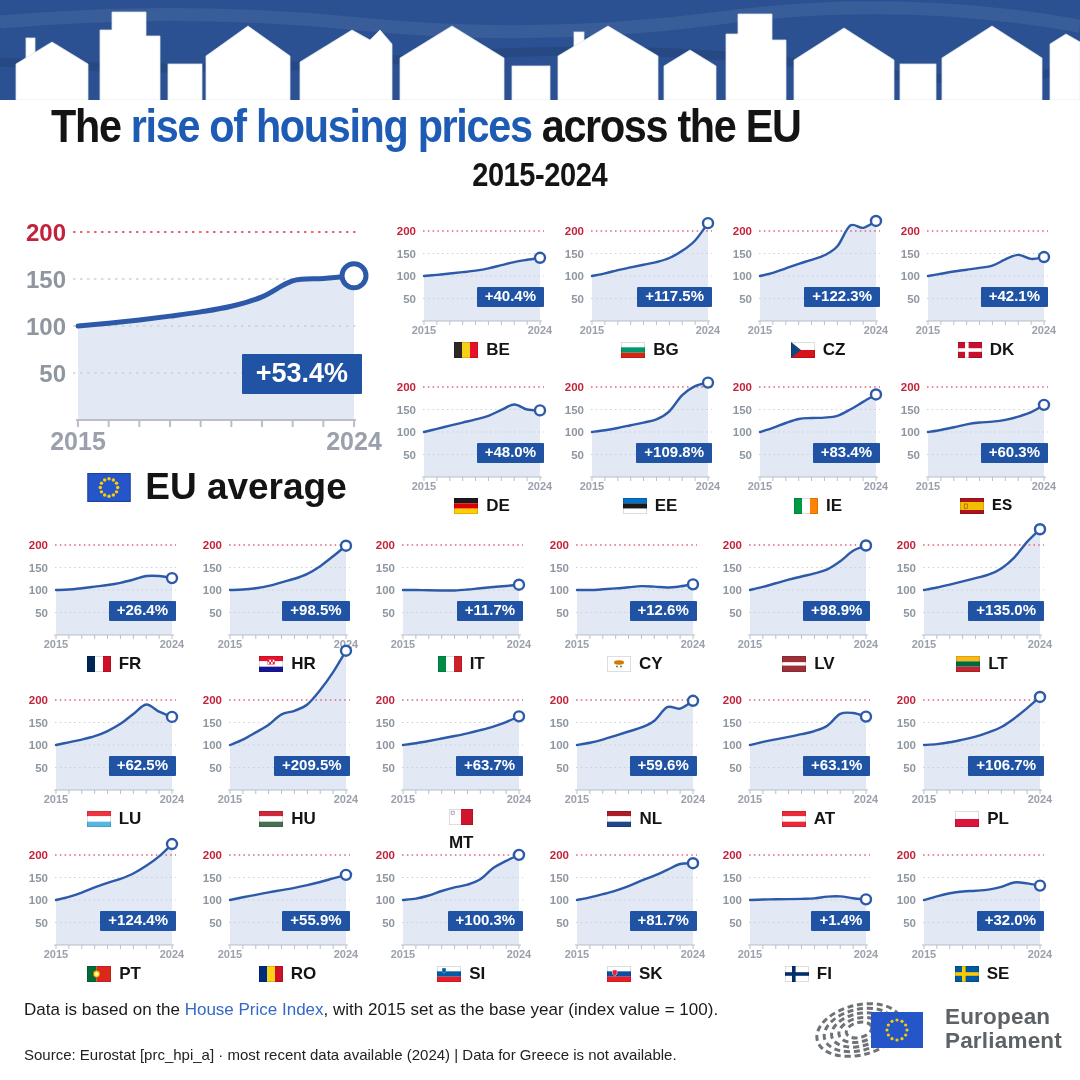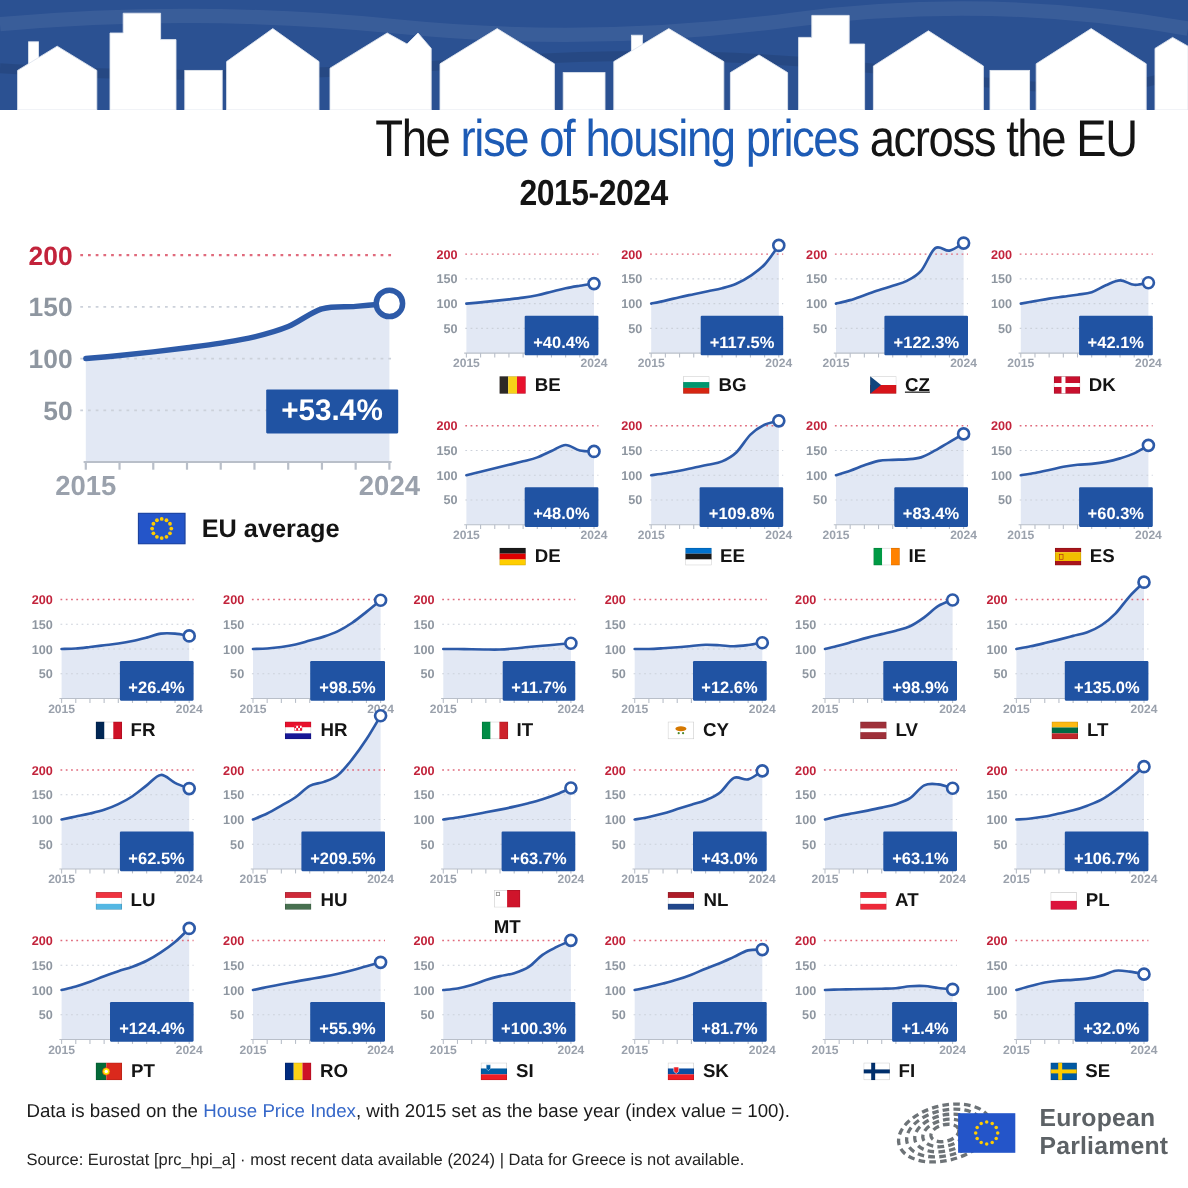--- a/index.html
+++ b/index.html
@@ -1,35 +1,35 @@
 <!DOCTYPE html>
 <html style="--banner_blue: #2b5192; --title_blue: #1d5bb5; --line_blue: #2d5aa8; --badge_blue: #2053a3; --area_fill: #e2e8f4; --red: #c2233b; --red_dotted: #e06a7c; --gray_label: #8e96a0; --gray_axis: #9aa1ac; --link_blue: #3668c9; --logo_gray: #5d6266; --flag_blue: #2455c9; --star_yellow: #ffcc00;"><head>
 <meta charset="utf-8">
 <style>
   html,body{margin:0;padding:0;background:#ffffff;}
   #canvas{position:relative;width:1080px;height:1080px;background:#fff;overflow:hidden;
           font-family:"Liberation Sans",sans-serif;}
   
   .banner{position:absolute;top:0;left:0;width:1080px;height:100px;}
   
-  .title{position:absolute;top:98px;left:0;width:100%;text-align:right;
-         font-weight:400;font-size:47px;color:#141414;letter-spacing:-1.5px;white-space:nowrap;}
+  .title{position:absolute;top:98px;left:0;width:100%;text-align:left;
+         font-weight:700;font-size:47px;color:#141414;letter-spacing:-1.5px;white-space:nowrap;}
   .tw{display:inline-block;transform:scaleX(.88);}
   .hl{color:var(--title_blue);}
   .subtitle{position:absolute;top:156px;left:0;width:100%;text-align:center;
             font-weight:900;font-size:33px;color:#141414;letter-spacing:-.5px;}
   
   .chart-cell{position:absolute;}
   .chart-cell svg.plot{display:block;overflow:visible;}
   .badge{position:absolute;background:var(--badge_blue);color:#fff;font-weight:700;
-         padding:16px 8px 3px;border-radius:1px;line-height:1.15;white-space:nowrap;z-index:3;}
+         padding:0 8px 3px;border-radius:1px;line-height:1.15;white-space:nowrap;z-index:3;}
   .chart-foot{display:flex;align-items:center;justify-content:center;gap:8px;margin-top:3px;}
   .chart-foot .code{font-size:17px;font-weight:700;color:#141414;}
   .eu-legend{display:flex;align-items:center;gap:14px;margin-top:10px;margin-left:40px;justify-content:center;width:322px;}
-  .eu-legend .lbl{font-size:23px;font-weight:700;color:#141414;}
+  .eu-legend .lbl{font-size:37px;font-weight:700;color:#141414;}
   
   .foot1{position:absolute;left:24px;top:1000px;font-size:17px;color:#1a1a1a;}
   .foot1 .link{color:var(--link_blue);text-decoration:none;cursor:pointer;}
   .foot2{position:absolute;left:24px;top:1046px;font-size:15px;color:#222;}
   
   .logo{position:absolute;right:18px;top:990px;display:flex;align-items:center;gap:10px;}
   .logo .txt{font-size:22.5px;font-weight:700;color:var(--logo_gray);line-height:1.08;letter-spacing:.2px;}
 </style>
 </head>
 <body>
@@ -209,21 +209,21 @@
           <line x1="113.33333333333333" y1="94" x2="113.33333333333333" y2="98" stroke="#b9bfc9" stroke-width="1"></line>
           <line x1="126.22222222222223" y1="94" x2="126.22222222222223" y2="98" stroke="#b9bfc9" stroke-width="1"></line>
           <line x1="139.11111111111111" y1="94" x2="139.11111111111111" y2="98" stroke="#b9bfc9" stroke-width="1"></line>
           <line x1="152" y1="94" x2="152" y2="98" stroke="#b9bfc9" stroke-width="1"></line>
           <text x="36" y="107" text-anchor="middle" font-size="11" font-weight="600" fill="var(--gray_axis)">2015</text>
           <text x="152" y="107" text-anchor="middle" font-size="11" font-weight="600" fill="var(--gray_axis)">2024</text>
           <path d="M36,49C38.15,48.48 44.59,47.13 48.89,45.85C53.19,44.58 57.48,42.85 61.78,41.35C66.07,39.85 70.37,38.28 74.67,36.85C78.96,35.42 83.26,34.22 87.56,32.80C91.85,31.37 96.15,30.55 100.44,28.30C104.74,26.05 109.04,24.25 113.33,19.30C117.63,14.35 121.93,1.67 126.22,-1.40C130.52,-4.48 134.81,1.62 139.11,0.85C143.41,0.08 149.85,-4.89 152.00,-6.04" fill="none" stroke="var(--line_blue)" stroke-width="2.4" stroke-linecap="round" stroke-linejoin="round"></path>
           <circle cx="152" cy="-6.035000000000011" r="5" fill="#ffffff" stroke="var(--line_blue)" stroke-width="2.4"></circle>
         </svg>
         <div class="badge" style="font-size: 15px; top: 60px; right: 8px;">+122.3%</div>
-        <div class="chart-foot" style="margin-left: 24px; text-decoration: underline;">
+        <div class="chart-foot" style="margin-left: 24px;">
           <svg viewBox="0 0 24 16" width="24" height="16">
             <rect x="0" y="0" width="24" height="8" fill="#ffffff"></rect>
             <rect x="0" y="8" width="24" height="8" fill="#d7141a"></rect>
             <polygon points="0,0 10,8 0,16" fill="#11457e"></polygon>
             <rect x="0.3" y="0.3" width="23.4" height="15.4" fill="none" stroke="rgba(0,0,0,.22)" stroke-width="0.6"></rect>
           </svg>
           <span class="code">CZ</span>
         </div>
       </div>
       <div class="chart-cell" style="left: 892px; top: 227px; width: 164px;">
@@ -399,21 +399,21 @@
           <line x1="113.33333333333333" y1="94" x2="113.33333333333333" y2="98" stroke="#b9bfc9" stroke-width="1"></line>
           <line x1="126.22222222222223" y1="94" x2="126.22222222222223" y2="98" stroke="#b9bfc9" stroke-width="1"></line>
           <line x1="139.11111111111111" y1="94" x2="139.11111111111111" y2="98" stroke="#b9bfc9" stroke-width="1"></line>
           <line x1="152" y1="94" x2="152" y2="98" stroke="#b9bfc9" stroke-width="1"></line>
           <text x="36" y="107" text-anchor="middle" font-size="11" font-weight="600" fill="var(--gray_axis)">2015</text>
           <text x="152" y="107" text-anchor="middle" font-size="11" font-weight="600" fill="var(--gray_axis)">2024</text>
           <path d="M36,49C38.15,48.66 44.59,47.76 48.89,46.98C53.19,46.19 57.48,45.21 61.78,44.27C66.07,43.34 70.37,42.14 74.67,41.35C78.96,40.56 83.26,40.00 87.56,39.55C91.85,39.10 96.15,39.10 100.44,38.65C104.74,38.20 109.04,37.68 113.33,36.85C117.63,36.02 121.93,34.97 126.22,33.70C130.52,32.42 134.81,31.17 139.11,29.20C143.41,27.23 149.85,23.09 152.00,21.86" fill="none" stroke="var(--line_blue)" stroke-width="2.4" stroke-linecap="round" stroke-linejoin="round"></path>
           <circle cx="152" cy="21.864999999999995" r="5" fill="#ffffff" stroke="var(--line_blue)" stroke-width="2.4"></circle>
         </svg>
         <div class="badge" style="font-size: 15px; top: 60px; right: 8px;">+60.3%</div>
-        <div class="chart-foot" style="margin-left: 24px;">
+        <div class="chart-foot" style="margin-left: 24px; font-family: Liberation Mono, monospace;">
           <svg viewBox="0 0 24 16" width="24" height="16">
             <rect x="0" y="0" width="24" height="4" fill="#aa151b"></rect>
             <rect x="0" y="4" width="24" height="8" fill="#f1bf00"></rect>
             <rect x="0" y="12" width="24" height="4" fill="#aa151b"></rect>
             <rect x="4.2" y="6" width="3.2" height="4.4" fill="#f1bf00" stroke="#aa151b" stroke-width="0.5"></rect>
             <rect x="0.3" y="0.3" width="23.4" height="15.4" fill="none" stroke="rgba(0,0,0,.22)" stroke-width="0.6"></rect>
           </svg>
           <span class="code">ES</span>
         </div>
       </div>
@@ -785,21 +785,21 @@
           <line x1="100.44444444444444" y1="94" x2="100.44444444444444" y2="98" stroke="#b9bfc9" stroke-width="1"></line>
           <line x1="113.33333333333333" y1="94" x2="113.33333333333333" y2="98" stroke="#b9bfc9" stroke-width="1"></line>
           <line x1="126.22222222222223" y1="94" x2="126.22222222222223" y2="98" stroke="#b9bfc9" stroke-width="1"></line>
           <line x1="139.11111111111111" y1="94" x2="139.11111111111111" y2="98" stroke="#b9bfc9" stroke-width="1"></line>
           <line x1="152" y1="94" x2="152" y2="98" stroke="#b9bfc9" stroke-width="1"></line>
           <text x="36" y="107" text-anchor="middle" font-size="11" font-weight="600" fill="var(--gray_axis)">2015</text>
           <text x="152" y="107" text-anchor="middle" font-size="11" font-weight="600" fill="var(--gray_axis)">2024</text>
           <path d="M36,49C38.15,48.63 44.59,47.65 48.89,46.75C53.19,45.85 57.48,44.80 61.78,43.60C66.07,42.40 70.37,40.90 74.67,39.55C78.96,38.20 83.26,36.85 87.56,35.50C91.85,34.15 96.15,33.25 100.44,31.45C104.74,29.65 109.04,28.08 113.33,24.70C117.63,21.33 121.93,13.23 126.22,11.20C130.52,9.18 134.81,13.61 139.11,12.55C143.41,11.48 149.85,6.10 152.00,4.81" fill="none" stroke="var(--line_blue)" stroke-width="2.4" stroke-linecap="round" stroke-linejoin="round"></path>
           <circle cx="152" cy="4.810000000000002" r="5" fill="#ffffff" stroke="var(--line_blue)" stroke-width="2.4"></circle>
         </svg>
-        <div class="badge" style="font-size: 15px; top: 60px; right: 8px;">+43.0%</div>
+        <div class="badge" style="font-size: 15px; top: 60px; right: 8px;">+59.6%</div>
         <div class="chart-foot" style="margin-left: 24px;">
           <svg viewBox="0 0 24 16" width="24" height="16">
             <rect x="0" y="0" width="24" height="5.333333333333333" fill="#ae1c28"></rect>
             <rect x="0" y="5.333333333333333" width="24" height="5.333333333333333" fill="#ffffff"></rect>
             <rect x="0" y="10.666666666666666" width="24" height="5.333333333333333" fill="#21468b"></rect>
             <rect x="0.3" y="0.3" width="23.4" height="15.4" fill="none" stroke="rgba(0,0,0,.22)" stroke-width="0.6"></rect>
           </svg>
           <span class="code">NL</span>
         </div>
       </div>

